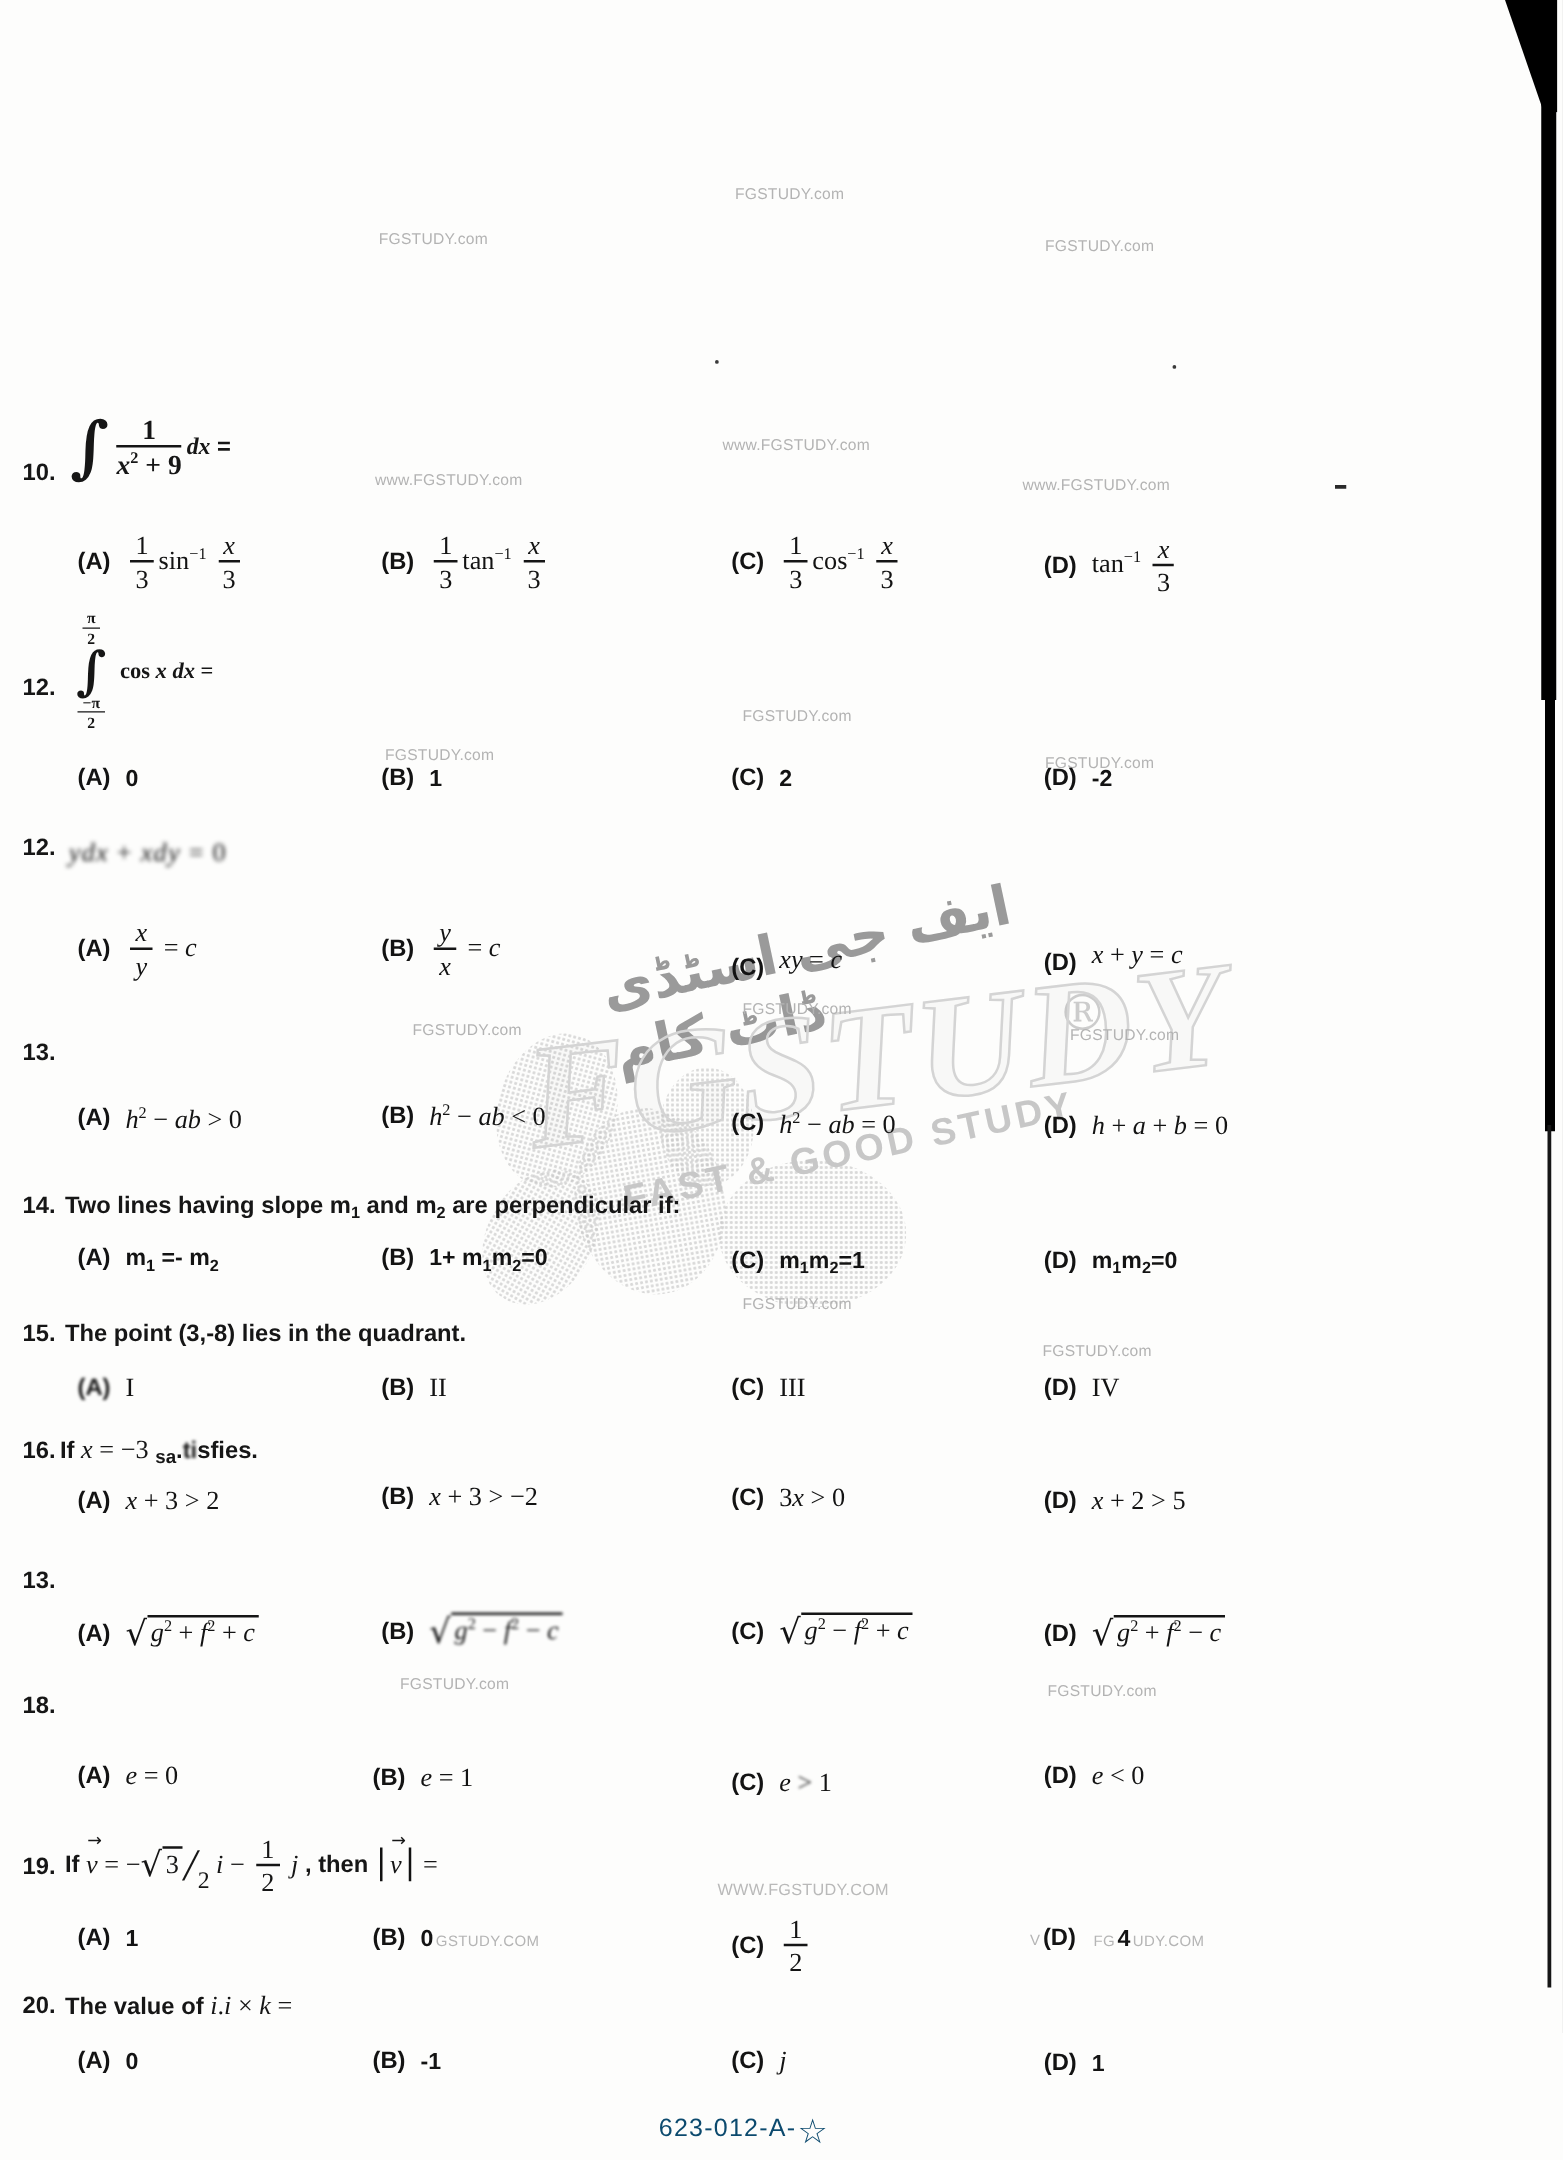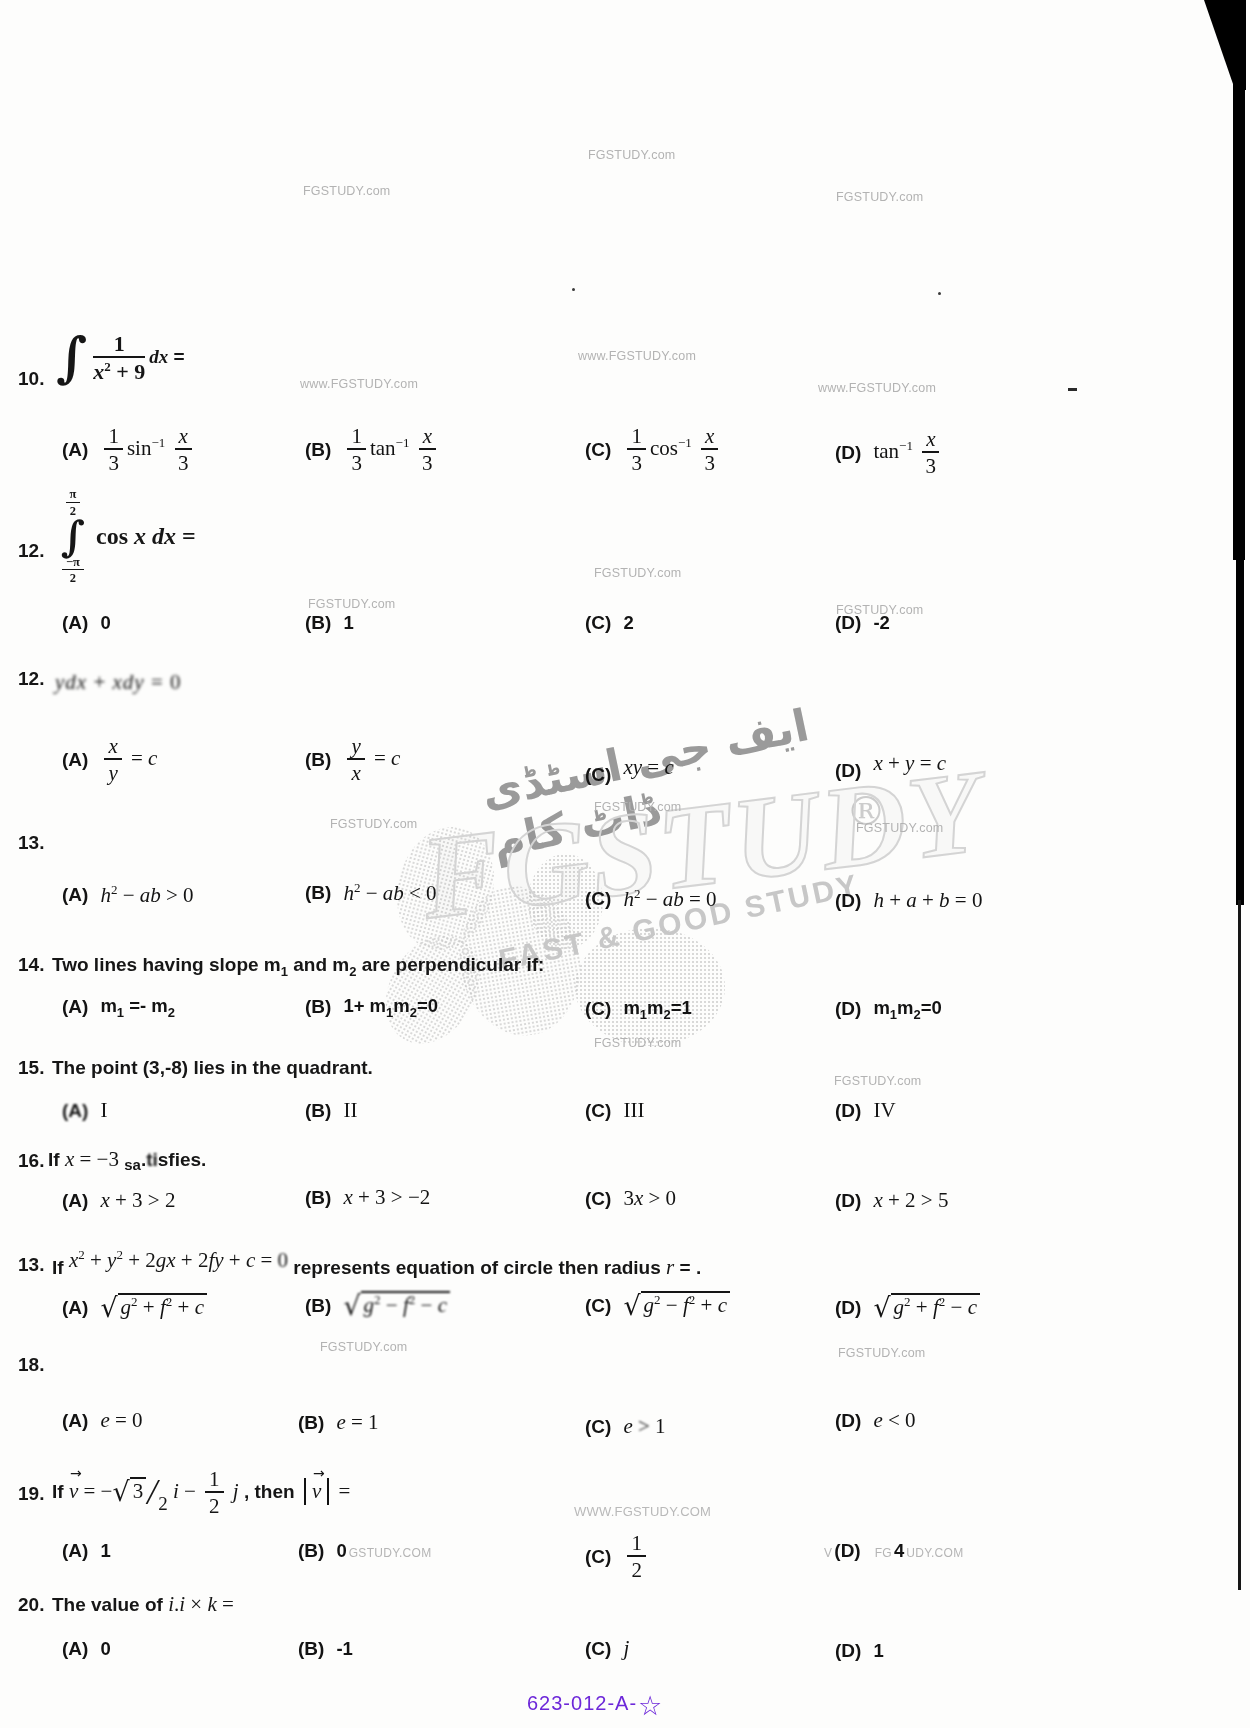--- a/index.html
+++ b/index.html
@@ -42,33 +42,33 @@
   
   .fr{display:inline-block;text-align:center;vertical-align:middle;margin:0 4px;font-family:"Liberation Serif",serif;}
   .fr .nu{display:block;border-bottom:2px solid #151515;padding:0 4px;line-height:1.1;}
   .fr .de{display:block;line-height:1.15;padding-top:1px;}
   .fr.big{font-size:22px;}
   .fr.sm{font-size:12.5px;}
   .fr.sm .nu{border-bottom-width:1.5px;}
   .int{font-family:"DejaVu Serif",serif;font-size:54px;line-height:.85;vertical-align:middle;margin-right:2px;}
   .int2{font-family:"DejaVu Serif",serif;font-size:42px;line-height:.8;}
   .ilim{display:inline-flex;flex-direction:column;align-items:center;vertical-align:middle;gap:2px;}
-  .after{font-size:24px;font-family:"Liberation Serif",serif;margin-left:8px;vertical-align:middle;margin-top:20px;}
+  .after{font-size:18px;font-family:"Liberation Serif",serif;margin-left:8px;vertical-align:middle;margin-top:20px;}
   .sq{white-space:nowrap;}
   .rs{font-family:"DejaVu Serif",serif;font-size:27px;vertical-align:-3px;}
   .rd{border-top:2px solid #151515;padding:0 3px;}
   .abs{display:inline-block;border-left:2px solid #111;border-right:2px solid #111;padding:1px 6px;margin:0 4px;}
   .vec{position:relative;display:inline-block;}
   .va{position:absolute;top:-14px;left:1px;font-size:14px;font-family:"DejaVu Sans",sans-serif;}
   .bigsl{font-size:36px;font-style:italic;vertical-align:-6px;margin:0 1px;}
   .dn2{font-size:19px;vertical-align:-12px;}
   .smudge{filter:blur(1.2px);}
   .smudge2{filter:blur(1.7px);letter-spacing:1px;}
   
-  .footer{position:absolute;left:527px;top:1690px;font:20px "Liberation Sans",sans-serif;letter-spacing:1px;color:#6d28d9;}
+  .footer{position:absolute;left:527px;top:1690px;font:20px "Liberation Sans",sans-serif;letter-spacing:1px;color:#0c4a6e;}
   .star{font-family:"DejaVu Sans",sans-serif;font-size:27px;vertical-align:-5px;margin-left:1px;}
 </style>
 </head>
 <body>
 
 <div class="page">
 
   <div class="blob" style="left:398px;top:826px;width:95px;height:125px;transform:rotate(15deg);"></div>
   <div class="blob" style="left:460px;top:886px;width:120px;height:150px;transform:rotate(-10deg);"></div>
   <div class="blob" style="left:390px;top:932px;width:85px;height:115px;transform:rotate(30deg);"></div>
@@ -241,21 +241,20 @@
   <div class="opt" style="left:585px;top:1186px;">
       <span class="olabel">(C)</span>
       <span class="obody">3<i>x</i> &gt; 0</span>
     </div>
   <div class="opt" style="left:835px;top:1188px;">
       <span class="olabel">(D)</span>
       <span class="obody"><i>x</i> + 2 &gt; 5</span>
     </div>
 
   <div class="qnum" style="left:18px;top:1254px;">13.</div>
-  <div class="qstem" style="left:52px;top:1254px;">If <span class="m raise"><i>x</i><sup>2</sup> + <i>y</i><sup>2</sup> + 2<i>gx</i> + 2<i>fy</i> + <i>c</i> = <span class="smudge">0</span></span> represents equation of circle then radius <span class="m"><i>r</i></span> = .</div>
   <div class="opt" style="left:62px;top:1292px;">
       <span class="olabel">(A)</span>
       <span class="obody"><span class="sq"><span class="rs">√</span><span class="rd"><i>g</i><sup>2</sup> + <i>f</i><sup>2</sup> + <i>c</i></span></span></span>
     </div>
   <div class="opt" style="left:305px;top:1290px;">
       <span class="olabel">(B)</span>
       <span class="obody"><span class="sq smudge"><span class="rs">√</span><span class="rd"><i>g</i><sup>2</sup> − <i>f</i><sup>2</sup> − <i>c</i></span></span></span>
     </div>
   <div class="opt" style="left:585px;top:1290px;">
       <span class="olabel">(C)</span>

